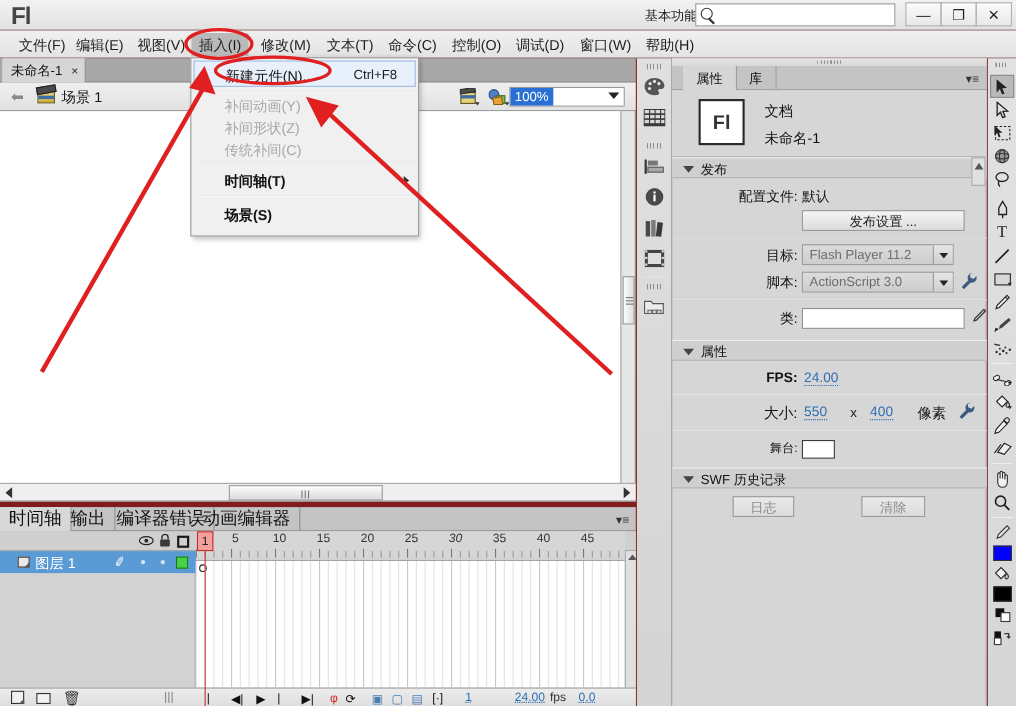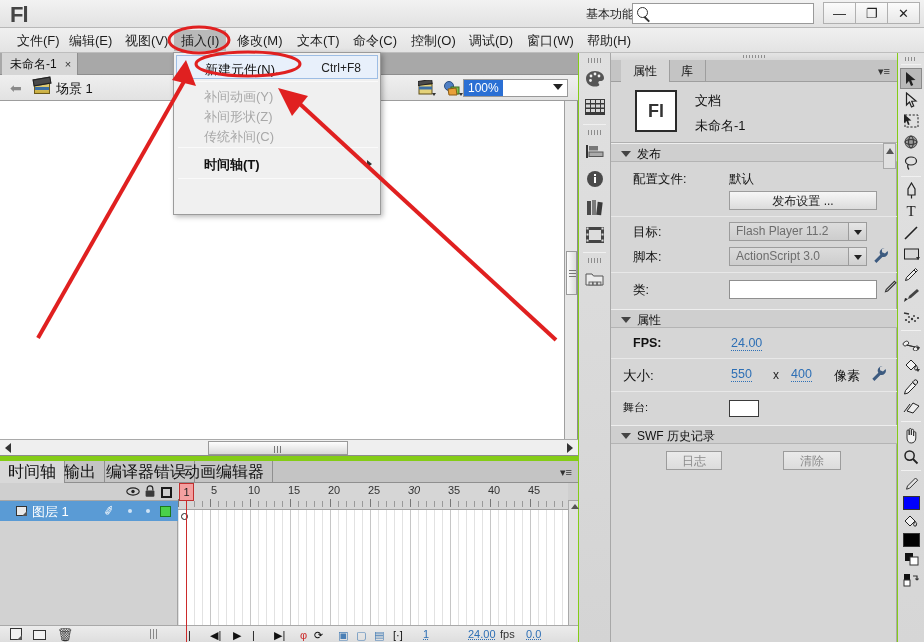--- a/index.html
+++ b/index.html
@@ -4,21 +4,21 @@
 <style>
   * { box-sizing: border-box; margin:0; padding:0; }
   html,body { width:924px; height:642px; overflow:hidden; }
   body {
     font-family: "Liberation Sans", "DejaVu Sans", sans-serif;
     font-size: 12px;
     color:#1a1a1a;
     background:#d4d0c8;
     position:relative;
   }
-  #app { position:relative; width:924px; height:642px; background:#84cc16; }
+  #app { position:relative; width:924px; height:642px; background:#7f1d1d; }
 
   
   .titlebar{
     position:absolute; left:0; top:0; width:924px; height:28px;
     background:linear-gradient(#f2f2f2,#e2e2e2);
     border-bottom:1px solid #b8b8b8;
   }
   .fl-logo{
     position:absolute; left:10px; top:2px; font-size:22px; font-weight:bold;
     color:#444; font-family:"Liberation Sans",sans-serif; letter-spacing:-1px;
@@ -260,21 +260,21 @@
   .doc-kind{ position:absolute; left:84px; top:10px; font-size:13px; color:#111;}
   .doc-name{ position:absolute; left:84px; top:35px; font-size:13px; color:#111;}
 
   .sect-hd{ position:absolute; left:0; width:286px; height:19px; background:#cfcfcf;
     border-top:1px solid #eee; border-bottom:1px solid #b4b4b4; cursor:pointer;}
   .sect-hd .tri{ position:absolute; left:10px; top:7px; width:0;height:0;
     border-left:5px solid transparent;border-right:5px solid transparent;border-top:6px solid #444;}
   .sect-hd .t{ position:absolute; left:26px; top:2px; font-size:12px; color:#111;}
 
   .row{ position:absolute; left:0; width:286px; }
-  .lbl-r{ position:absolute; font-size:12.5px; color:#111; text-align:left;}
+  .lbl-r{ position:absolute; font-size:12.5px; color:#111; text-align:right;}
   .btn3d{
     position:absolute; height:19px; line-height:18px; text-align:center; font-size:12px; color:#222;
     background:linear-gradient(#f6f6f6,#dcdcdc); border:1px solid #9c9c9c; cursor:pointer;
   }
   .btn3d.dis{ color:#8b8b8b; background:linear-gradient(#eaeaea,#dcdcdc); }
   .combo{
     position:absolute; height:19px; background:linear-gradient(#dcdcdc,#cdcdcd);
     border:1px solid #9c9c9c; cursor:pointer;
   }
   .combo .ct{ position:absolute; left:6px; top:1px; font-size:12px; color:#6d6d6d;}
@@ -936,20 +936,23 @@
       </div>
       <div style="position: absolute; left: 2px; top: 72px; width: 204px; height: 20px; cursor: default;">
         <div style="position: absolute; left: 28px; top: 2.5px; font-size: 13px; color: rgb(168, 168, 168);">传统补间(C)</div>
       </div>
       <div style="position: absolute; left: 4px; top: 94px; width: 200px; height: 1px; background: rgb(196, 196, 196); border-bottom: 1px solid rgb(250, 250, 250);"></div>
       <div style="position: absolute; left: 2px; top: 98px; width: 204px; height: 25px; cursor: pointer;">
         <div style="position: absolute; left: 28px; top: 5px; font-size: 13px; color: rgb(17, 17, 17); font-weight: 600;">时间轴(T)</div>
         <div style="position: absolute; right: 8px; top: 8.5px; width: 0px; height: 0px; border-top: 4px solid transparent; border-bottom: 4px solid transparent; border-left: 5px solid rgb(51, 51, 51);"></div>
       </div>
       <div style="position: absolute; left: 4px; top: 125px; width: 200px; height: 1px; background: rgb(196, 196, 196); border-bottom: 1px solid rgb(250, 250, 250);"></div>
+      <div style="position: absolute; left: 2px; top: 129px; width: 204px; height: 25px; cursor: pointer;">
+        <div style="position: absolute; left: 28px; top: 5px; font-size: 13px; color: rgb(17, 17, 17); font-weight: 600;">场景(S)</div>
+      </div>
     </div>
 
   <svg class="anno-svg">
 
     <ellipse cx="199" cy="40" rx="30" ry="13" fill="none" stroke="#e02020" stroke-width="3"></ellipse>
 
     <ellipse cx="248" cy="64" rx="52" ry="12" fill="none" stroke="#e02020" stroke-width="3"></ellipse>
 
     <g>
       <path d="M38 338 L186 78" stroke="#e02020" stroke-width="4" fill="none"></path>

